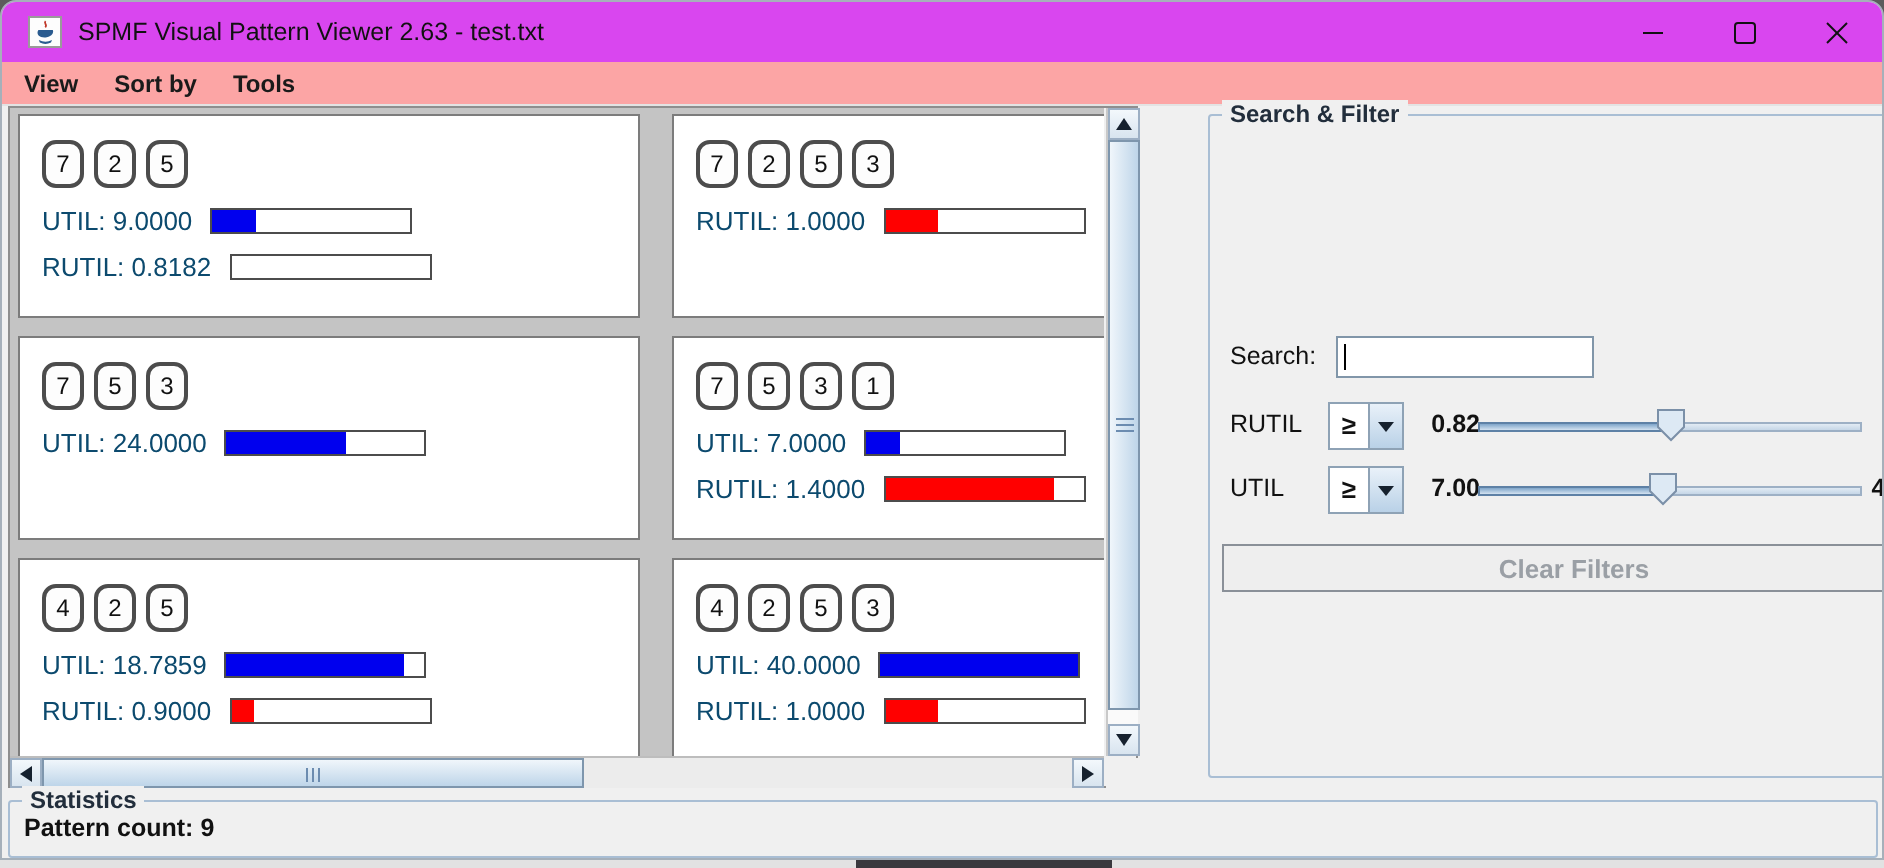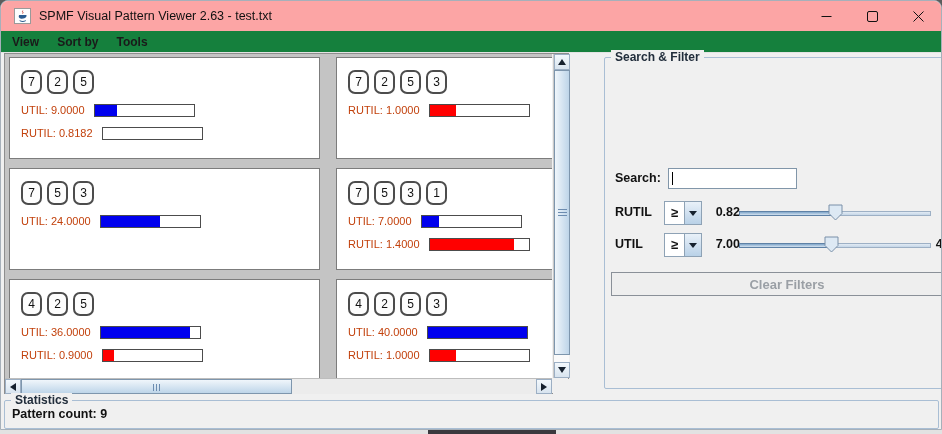--- a/index.html
+++ b/index.html
@@ -13,39 +13,39 @@
   .bg-bottom { position:absolute; left:0; right:0; bottom:0; height:6px; background:#e2e2e2; }
   .bg-taskbar-window { position:absolute; left:428px; bottom:0; width:128px; height:5px; background:#3a393e; }
 
   .window {
     position:absolute; top:0; left:0; width:942px; height:430px;
     background:#f0f0f0; border-radius:8px 8px 0 0; overflow:hidden;
     border:1px solid #a6b0ba;
   }
 
   
-  .titlebar { position:absolute; top:0; left:0; right:0; height:30px; background:#fca5a5; display:flex; align-items:center; }
+  .titlebar { position:absolute; top:0; left:0; right:0; height:30px; background:#d946ef; display:flex; align-items:center; }
   .app-icon { width:17px; height:16px; margin-left:13px; border:1px solid #9a9a9a; background:#fdfdfd; display:flex; align-items:center; justify-content:center; }
   .window-title { margin-left:8px; font-size:12.5px; color:#111; }
   .win-controls { position:absolute; right:0; top:0; height:30px; display:flex; }
   .win-btn { width:46px; height:30px; display:flex; align-items:center; justify-content:center; }
 
   
-  .menubar { position:absolute; top:30px; left:0; right:0; height:22px; background:#15803d; border-bottom:1px solid #e3e3e3; display:flex; align-items:center; padding-left:2px; }
+  .menubar { position:absolute; top:30px; left:0; right:0; height:22px; background:#fca5a5; border-bottom:1px solid #e3e3e3; display:flex; align-items:center; padding-left:2px; }
   .menu-item { font-size:12px; font-weight:bold; color:#1a1a1a; padding:3px 9px; }
 
   
   .scrollpane { position:absolute; left:3px; top:52px; width:565px; height:341px; border:1px solid #8e8e8e; background:#f0f0f0; }
   .viewport { position:absolute; left:0; top:0; width:547px; height:324px; background:#c4c4c4; overflow:hidden; }
   .pattern-grid { position:absolute; left:0; top:0; width:660px; display:grid; grid-template-columns:311px 311px; column-gap:16px; row-gap:9px; padding:3px 0 0 4px; }
   .card { width:311px; height:102px; background:#ffffff; border:1px solid #7c7c7c; padding:12px 10px 10px 11px; }
   .badge-row { display:flex; gap:5px; }
   .badge { width:21px; height:24px; border:2px solid #4c4c4c; border-radius:7px; background:#fdfdfd;
            display:flex; align-items:center; justify-content:center; font-size:12px; color:#111; }
-  .metric-row { display:flex; align-items:center; gap:9px; margin-top:9px; font-size:11px; color:#c2410c; height:14px; }
+  .metric-row { display:flex; align-items:center; gap:9px; margin-top:9px; font-size:13px; color:#0c4a6e; height:14px; }
   .bar { width:101px; height:13px; border:1px solid #4c4c4c; background:#fff; }
   .bar-fill { height:100%; }
 
   
   .sb-btn { position:absolute; background:linear-gradient(180deg,#f3f8fc,#d8e4ef); border:1px solid #9cafc4; display:flex; align-items:center; justify-content:center; }
   .tri-up    { width:0; height:0; border-left:4px solid transparent; border-right:4px solid transparent; border-bottom:6px solid #16212e; }
   .tri-down  { width:0; height:0; border-left:4px solid transparent; border-right:4px solid transparent; border-top:6px solid #16212e; }
   .tri-left  { width:0; height:0; border-top:4px solid transparent; border-bottom:4px solid transparent; border-right:6px solid #16212e; }
   .tri-right { width:0; height:0; border-top:4px solid transparent; border-bottom:4px solid transparent; border-left:6px solid #16212e; }
 
@@ -65,21 +65,21 @@
   .h-grip { position:absolute; top:4px; left:50%; margin-left:-4px; display:flex; gap:2px; }
   .h-grip i { display:block; width:1px; height:7px; background:#6c8cb0; }
   .sb-corner { position:absolute; left:548px; top:325px; width:16px; height:15px; background:#f0f0f0; }
 
   
   .groupbox { position:absolute; border:1px solid #a9bed4; border-radius:2px; }
   .group-title { position:absolute; top:-8px; left:6px; background:#f0f0f0; padding:0 4px; font-size:12px; font-weight:bold; color:#222e3c; }
 
   .filter-panel { left:574px; top:56px; width:360px; height:332px;margin-left:29px; }
   .frow { position:absolute; left:8px; right:4px; height:26px; }
-  .frow-label { position:absolute; left:2px; top:5px; font-size:12.5px; font-weight:bold; color:#111; }
+  .frow-label { position:absolute; left:2px; top:5px; font-size:12.5px; font-weight:normal; color:#111; }
 
   .textfield { position:absolute; left:55px; top:2px; width:129px; height:21px; background:#fff; border:1px solid #8196a9; }
   .caret { position:absolute; left:3px; top:3px; width:1px; height:13px; background:#000; }
   .btn { background:linear-gradient(180deg,#fefefe 0%,#eef4fa 35%,#d2e0ee 100%); border:1px solid #7d93aa; border-radius:2px;
          font-size:12.5px; font-weight:bold; color:#111; display:flex; align-items:center; justify-content:center; }
   .search-btn { position:absolute; left:187px; top:0; width:76px; height:25px; }
 
   .combo { position:absolute; left:51px; top:1px; width:38px; height:24px; border:1px solid #8ea2b5; background:#fff; display:flex; }
   .combo-val { flex:1; text-align:center; font-size:13px; font-weight:bold; line-height:21px; color:#111; }
   .combo-btn { width:17px; background:linear-gradient(180deg,#e9f1f9,#b9d1e7); border-left:1px solid #8ea2b5; display:flex; align-items:center; justify-content:center; }
@@ -212,21 +212,21 @@
               </div>
     </div>
   </div>
           <div class="card">
     <div class="badge-row">
               <span class="badge">4</span>
               <span class="badge">2</span>
               <span class="badge">5</span>
             </div>
     <div class="metric-row">
-      <span class="util-label">UTIL: 36.0000</span>
+      <span class="util-label">UTIL: 18.7859</span>
       <div class="bar">
                 <div class="bar-fill util-fill" style="width: 90%; background: rgb(0, 0, 238);"></div>
               </div>
     </div>
     <div class="metric-row">
       <span class="rutil-label">RUTIL: 0.9000</span>
       <div class="bar">
                 <div class="bar-fill rutil-fill" style="width: 12%; background: rgb(255, 0, 0);"></div>
               </div>
     </div>

